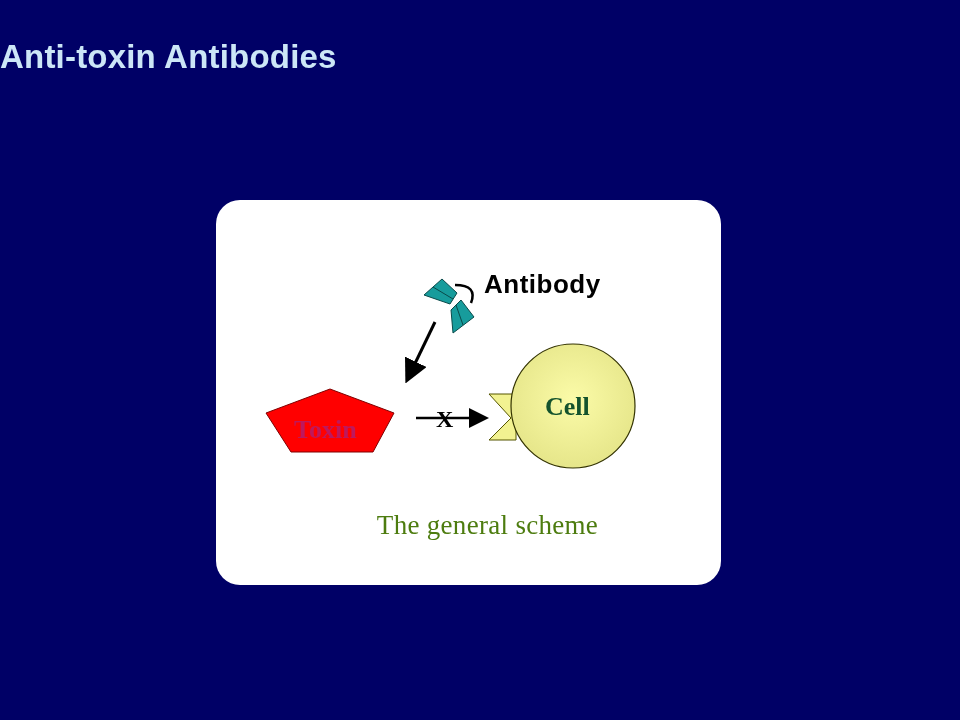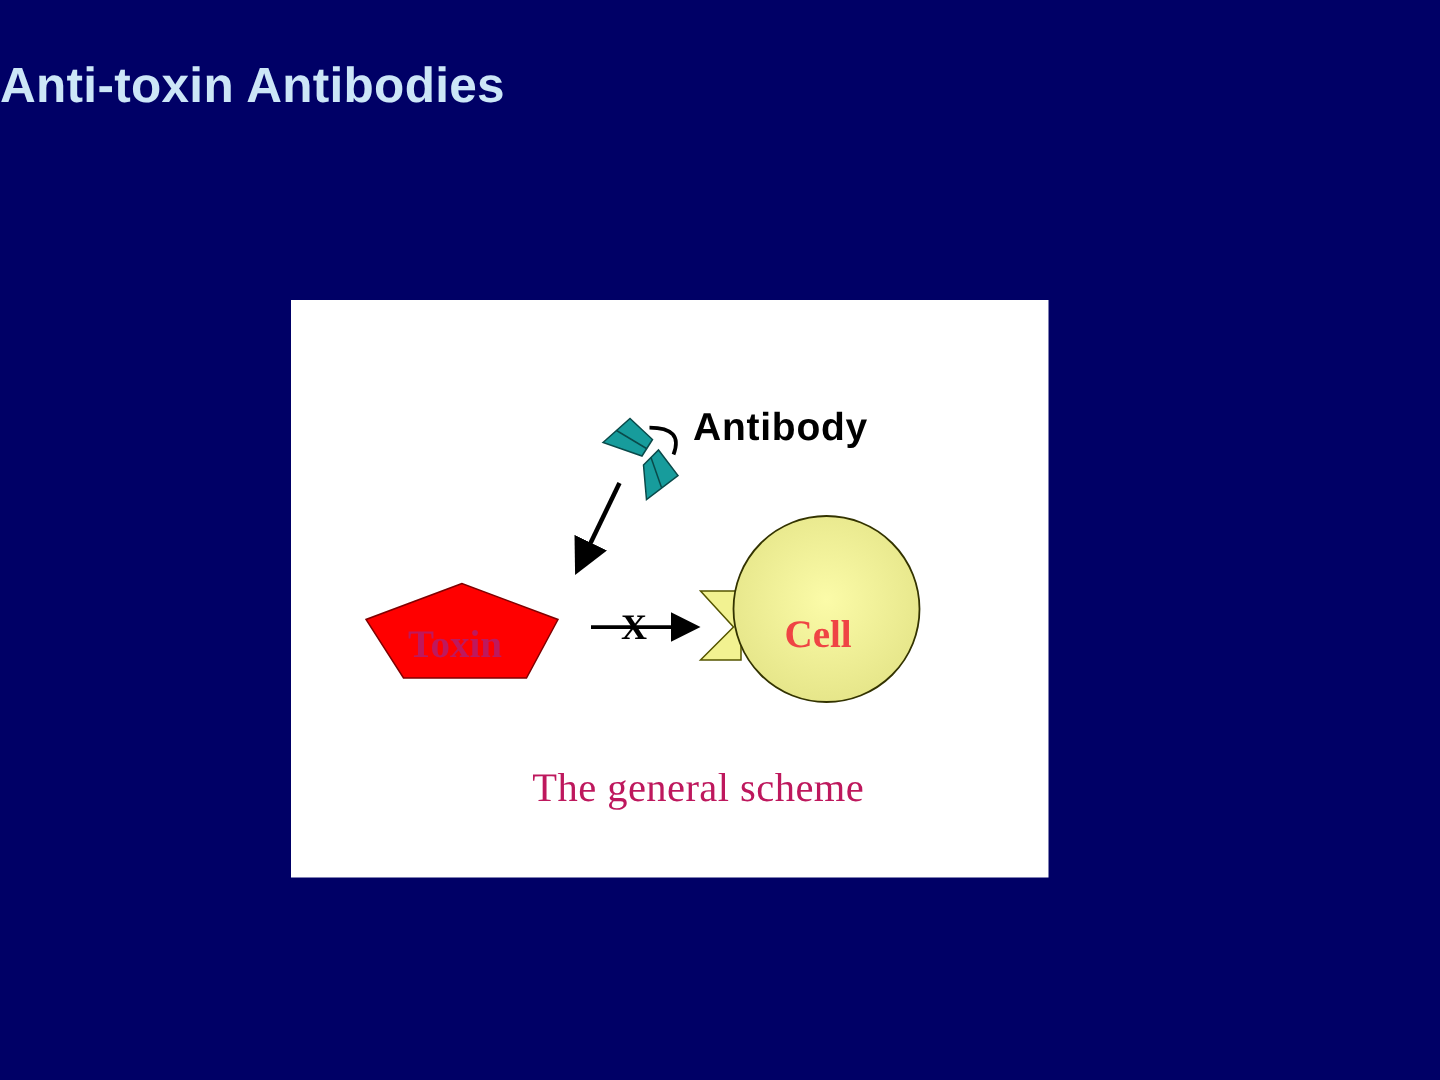--- a/index.html
+++ b/index.html
@@ -22,25 +22,26 @@
       top: 38px;
       width: 954px;
       font-family: "Liberation Sans", sans-serif;
       font-weight: bold;
       font-size: 33px;
       color: #cce6f7;
       letter-spacing: 0.2px;
     }
     .panel {
       position: absolute;
-      left: 194px;
+      left: 216px;
       top: 200px;
       width: 505px;
       height: 385px;
       background: #ffffff;
+      border-radius: 24px;
     }
     .diagram {
       position: absolute;
       left: 0;
       top: 0;
     }
     .label-antibody {
       position: absolute;
       left: 268px;
       top: 69px;
@@ -59,41 +60,40 @@
       font-size: 26px;
       color: #be185d;
     }
     .label-cell {
       position: absolute;
       left: 329px;
       top: 192px;
       font-family: "Liberation Serif", serif;
       font-weight: bold;
       font-size: 26px;
-      color: #ef4444;
-      margin-top: 16px;
+      color: #14532d;
     }
     .label-x {
       position: absolute;
       left: 220px;
       top: 206px;
       font-family: "Liberation Serif", serif;
       font-weight: bold;
       font-size: 24px;
       color: #000000;
     }
     .caption {
       position: absolute;
       left: 0;
       top: 310px;
       width: 543px;
       text-align: center;
       font-family: "Liberation Serif", serif;
       font-size: 27px;
-      color: #be185d;
+      color: #4d7c0f;
       letter-spacing: 0.3px;
     }
   </style>
 </head>
 <body>
 
 <div class="slide">
   <div class="title">Anti-toxin Antibodies</div>
 
   <div class="panel">

